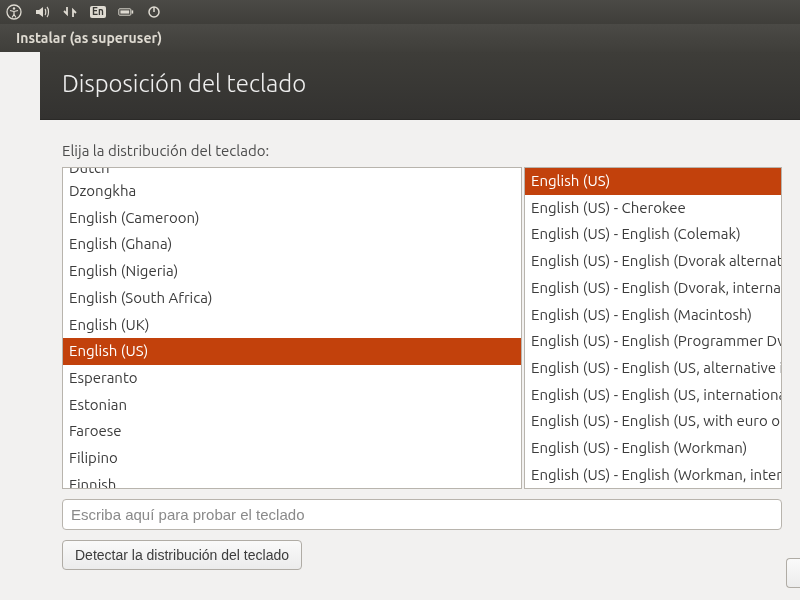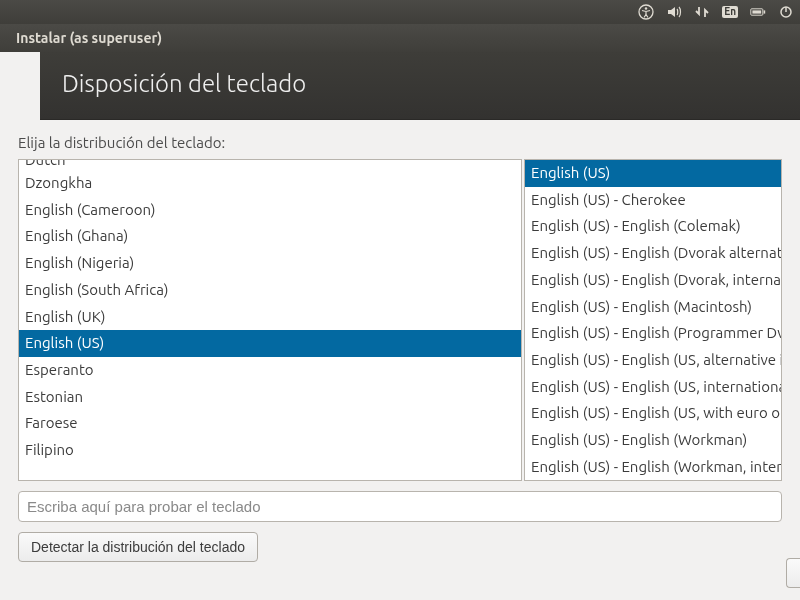--- a/index.html
+++ b/index.html
@@ -1,30 +1,30 @@
 <!DOCTYPE html>
 <html><head>
 <meta charset="utf-8">
 <style>
 * { margin: 0; padding: 0; box-sizing: border-box; }
 body { font-family: Ubuntu, "Segoe UI", sans-serif; font-size: 15px; background: #f2f1f0; color: #3c3c3c; width: 800px; height: 600px; overflow: hidden; }
-.topbar { height: 24px; background: linear-gradient(#4b4a46, #3f3e3a); display: flex; justify-content: flex-end; align-items: center; padding: 0 6px; gap: 12px; }
+.topbar { height: 24px; background: linear-gradient(#4b4a46, #3f3e3a); display: flex; justify-content: flex-start; align-items: center; padding: 0 6px; gap: 12px; }
 .topbar .ico { color: #dfdbd2; display: flex; align-items: center; justify-content: center; }
 .topbar .ico svg { width: 16px; height: 16px; }
 .en-badge { background: #dfdbd2; color: #3c3b37; font-size: 10px; font-weight: bold; padding: 1px 2px; border-radius: 2px; line-height: 1; }
 .titlebar { height: 28px; background: linear-gradient(#4b4a46, #3f3e3a); color: #dfdbd2; font-size: 14px; font-weight: bold; display: flex; align-items: center; padding: 0 16px; }
 .header { background: linear-gradient(#3e3d39, #333230); color: #efefef; padding: 18px 22px 22px; font-size: 24px; font-weight: 300; border-bottom: 1px solid #2a2927; margin-left: 40px; }
-.content { padding: 14px 18px 0; }
+.content { padding: 22px 18px 0; margin-left: 44px; }
 .prompt { color: #4c4c4c; margin-bottom: 8px; font-size: 15px; }
 .lists { display: flex; gap: 2px; }
 .listbox { background: #fff; border: 1px solid #b8b4ad; height: 322px; overflow: hidden; }
 .listbox.left { flex: 1 1 504px; }
 .listbox.right { flex: 0 0 258px; }
 .listbox .item { padding: 2px 6px; font-size: 15px; color: #3c3c3c; white-space: nowrap; overflow: hidden; cursor: pointer; line-height: 22.7px; }
-.listbox .item.selected { background: #0369a1; color: #fff; }
+.listbox .item.selected { background: #c2410c; color: #fff; }
 .listbox .item.cut { height: 10px; overflow: hidden; line-height: 0; padding-top: 0; }
 .test-input { width: 100%; margin-top: 10px; padding: 6px 8px; border: 1px solid #b8b4ad; border-radius: 4px; font-size: 15px; color: #15803d; background: #fff; }
 .test-input::placeholder { color: #8a8a8a; }
 .detect-btn { margin-top: 10px; padding: 6px 12px; background: linear-gradient(#fafafa, #ececec); border: 1px solid #b0aca5; border-radius: 4px; font-size: 14px; color: #3c3c3c; cursor: pointer; }
 .quit-fragment { position: absolute; right: 0; bottom: 12px; width: 14px; height: 30px; background: linear-gradient(#fafafa,#ececec); border: 1px solid #b0aca5; border-right: none; border-radius: 4px 0 0 4px; }
 </style>
 </head>
 <body>
 
 <div class="topbar">
@@ -81,20 +81,21 @@
         <div class="item">English (Cameroon)</div>
         <div class="item">English (Ghana)</div>
         <div class="item">English (Nigeria)</div>
         <div class="item">English (South Africa)</div>
         <div class="item">English (UK)</div>
         <div class="item selected">English (US)</div>
         <div class="item">Esperanto</div>
         <div class="item">Estonian</div>
         <div class="item">Faroese</div>
         <div class="item">Filipino</div>
+        <div class="item">Finnish</div>
       </div>
     <div class="listbox right" id="variants">
         <div class="item selected">English (US)</div>
         <div class="item">English (US) - Cherokee</div>
         <div class="item">English (US) - English (Colemak)</div>
         <div class="item">English (US) - English (Dvorak alternative international no dead keys)</div>
         <div class="item">English (US) - English (Dvorak, international with dead keys)</div>
         <div class="item">English (US) - English (Macintosh)</div>
         <div class="item">English (US) - English (Programmer Dvorak)</div>
         <div class="item">English (US) - English (US, alternative international)</div>

